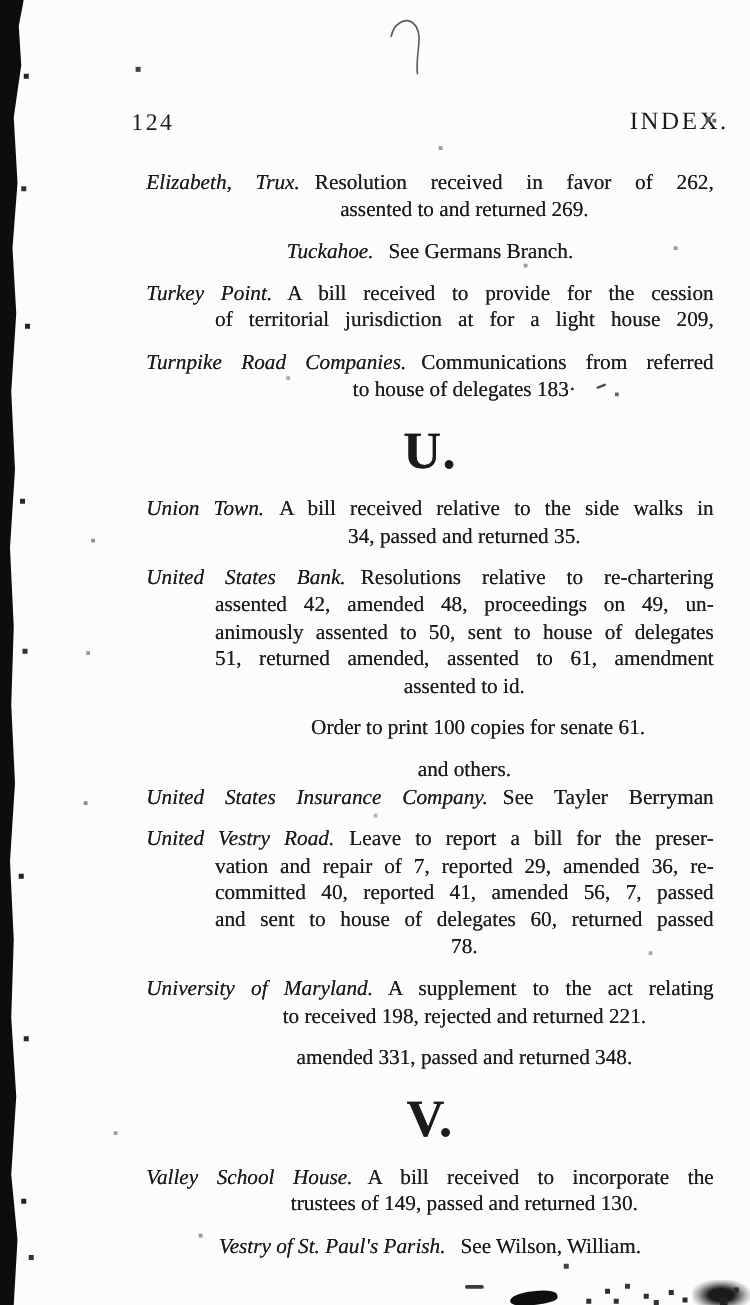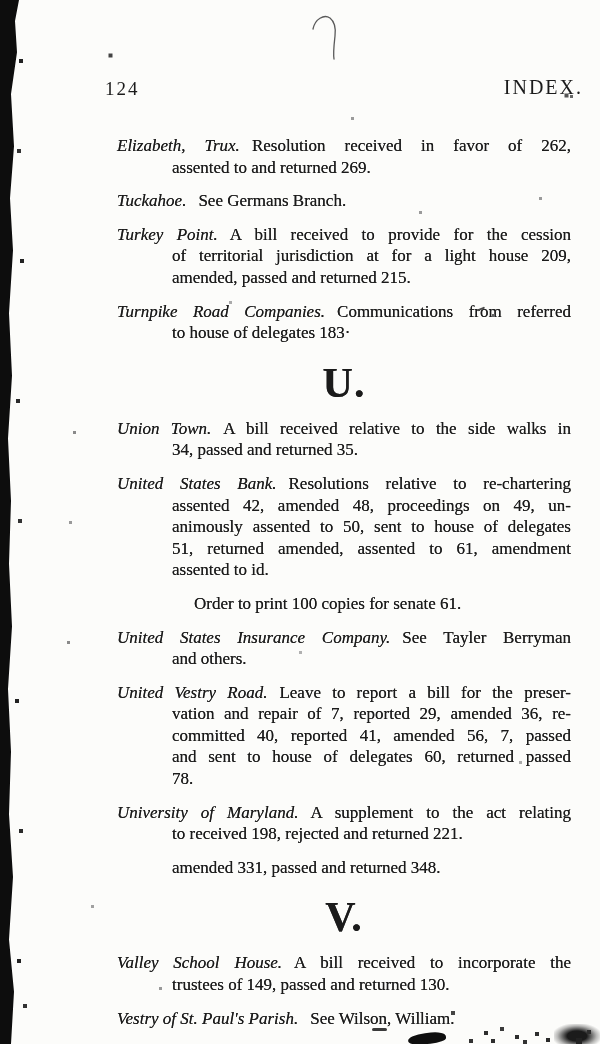--- a/index.html
+++ b/index.html
@@ -14,34 +14,34 @@
     clip-path:polygon(0 0,19px 0,15px 2%,17px 5%,11px 9%,14px 14%,10px 19%,13px 24%,
       9px 30%,12px 36%,8px 42%,11px 48%,9px 54%,12px 60%,8px 66%,11px 72%,
       9px 78%,13px 84%,9px 90%,14px 95%,11px 100%,0 100%);
   }
   .binding-specks{
     position:absolute;left:0;top:0;width:2px;height:2px;background:transparent;
     box-shadow:20px 60px 0 1px #222,18px 150px 0 1px #333,21px 260px 0 1px #222,
       17px 400px 0 1px #2a2a2a,19px 520px 0 1px #333,16px 700px 0 1px #222,
       20px 830px 0 1px #2a2a2a,18px 960px 0 1px #222,24px 1005px 0 1px #333;
   }
-  .header{position:absolute;left:105px;top:76px;width:478px;}
+  .header{position:absolute;left:105px;top:86px;width:478px;}
   .pageno{position:absolute;left:0;top:2px;font-size:19px;letter-spacing:2px;}
   .title{display:block;text-align:right;font-size:20px;font-weight:normal;letter-spacing:2px;}
   .content{
     position:absolute;left:105px;top:123px;width:478px;
     font-size:17px;line-height:21.6px;
     text-shadow:0 0 .5px rgba(25,25,25,.85);
   }
   .section-heading{
     text-align:center;font-weight:bold;font-size:42px;line-height:46px;
     margin:16px 0 10px 0;letter-spacing:1px;
   }
   .entry{margin:12px;}
-  .line{min-height:21.6px;}
+  .line{min-height:21.6px;text-align:center;}
   .line.cont{padding-left:55px;}
   .line.para{padding-left:77px;}
   .line.just{text-align:justify;text-align-last:justify;}
   .term{font-style:italic;padding-right:12px;}
   .squiggle{position:absolute;left:310px;top:13px;}
   
   .smudge-a{position:absolute;left:408px;top:1033px;width:38px;height:11px;background:#0f0f0f;
     border-radius:60% 50% 55% 45%/70% 60% 50% 60%;transform:rotate(-6deg);}
   .smudge-b{position:absolute;left:554px;top:1024px;width:46px;height:20px;
     background:radial-gradient(ellipse at 50% 60%,#1b1b1b 30%,rgba(30,30,30,.3) 60%,transparent 78%);}
@@ -81,21 +81,20 @@
       <div class="entry">
         <div class="line first just"><i class="term">Elizabeth, Trux.</i>Resolution received in favor of 262,</div>
         <div class="line cont">assented to and returned 269.</div>
       </div>
       <div class="entry">
         <div class="line first"><i class="term">Tuckahoe.</i>See Germans Branch.</div>
       </div>
       <div class="entry">
         <div class="line first just"><i class="term">Turkey Point.</i>A bill received to provide for the cession</div>
         <div class="line cont just">of territorial jurisdiction at for a light house 209,</div>
-        <div class="line cont">amended, passed and returned 215.</div>
       </div>
       <div class="entry">
         <div class="line first just"><i class="term">Turnpike Road Companies.</i>Communications from referred</div>
         <div class="line cont">to house of delegates 183·</div>
       </div>
       <div class="section-heading">U.</div>
       <div class="entry">
         <div class="line first just"><i class="term">Union Town.</i>A bill received relative to the side walks in</div>
         <div class="line cont">34, passed and returned 35.</div>
       </div>
@@ -103,22 +102,22 @@
         <div class="line first just"><i class="term">United States Bank.</i>Resolutions relative to re-chartering</div>
         <div class="line cont just">assented 42, amended 48, proceedings on 49, un-</div>
         <div class="line cont just">animously assented to 50, sent to house of delegates</div>
         <div class="line cont just">51, returned amended, assented to 61, amendment</div>
         <div class="line cont">assented to id.</div>
       </div>
       <div class="entry">
         <div class="line para">Order to print 100 copies for senate 61.</div>
       </div>
       <div class="entry">
+        <div class="line cont">and others.</div>
         <div class="line first just"><i class="term">United States Insurance Company.</i>See Tayler Berryman</div>
-        <div class="line cont">and others.</div>
       </div>
       <div class="entry">
         <div class="line first just"><i class="term">United Vestry Road.</i>Leave to report a bill for the preser-</div>
         <div class="line cont just">vation and repair of 7, reported 29, amended 36, re-</div>
         <div class="line cont just">committed 40, reported 41, amended 56, 7, passed</div>
         <div class="line cont just">and sent to house of delegates 60, returned passed</div>
         <div class="line cont">78.</div>
       </div>
       <div class="entry">
         <div class="line first just"><i class="term">University of Maryland.</i>A supplement to the act relating</div>

